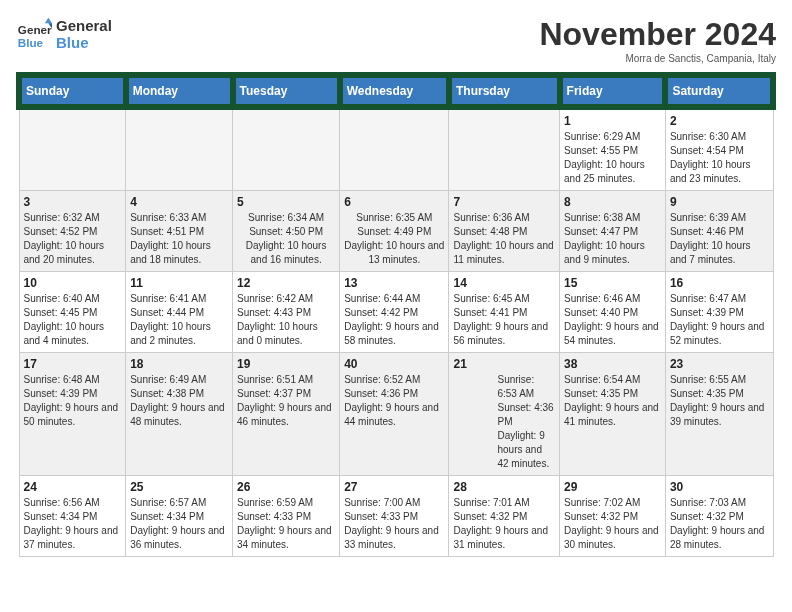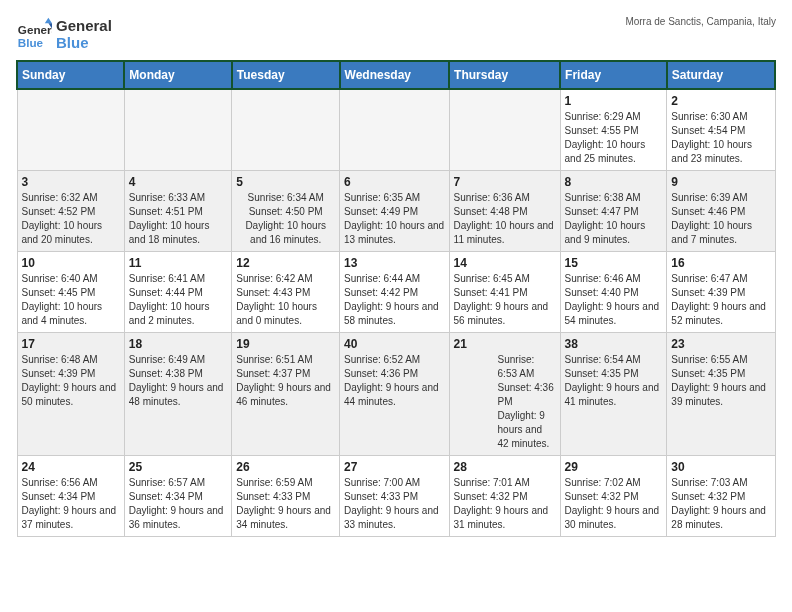--- a/index.html
+++ b/index.html
@@ -41,21 +41,21 @@
       width: 100%;
       border-collapse: collapse;
       font-size: 11px;
     }
     .calendar th {
       background: #3a7abf;
       color: #fff;
       padding: 6px 4px;
       text-align: left;
       font-size: 12px;
-      border: 2px solid #14532d;
+      border: 6px solid #14532d;
     }
     .calendar td {
       border: 1px solid #ccc;
       vertical-align: top;
       padding: 4px;
       width: 113px;
       min-height: 80px;
       background: #fff;
     }
     .calendar td.empty {
@@ -86,20 +86,21 @@
       <text x="2" y="34" font-size="13" font-weight="bold" fill="#4a90d9">Blue</text>
       <polygon points="32,8 40,8 36,2" fill="#4a90d9"></polygon>
       <polygon points="36,8 40,14 40,8" fill="#2a5a9f"></polygon>
     </svg>
     <div>
       <div style="font-size:15px;font-weight:bold;color:#333;">General</div>
       <div style="font-size:15px;font-weight:bold;color:#4a90d9;">Blue</div>
     </div>
   </div>
   <div class="title-area">
+    <div class="month-title">November 2024</div>
     <div class="location">Morra de Sanctis, Campania, Italy</div>
   </div>
 </div>
 
 <table class="calendar">
   <thead>
     <tr>
     <th>Sunday</th>
         <th>Monday</th>
         <th>Tuesday</th>
@@ -143,21 +144,21 @@
 Daylight: 10 hours and 18 minutes.</div>
         </td>
         <td>
           <div class="day-num">5</div>
           <div class="day-info" style="white-space: pre-line; text-align: center;">Sunrise: 6:34 AM
 Sunset: 4:50 PM
 Daylight: 10 hours and 16 minutes.</div>
         </td>
         <td>
           <div class="day-num">6</div>
-          <div class="day-info" style="white-space: pre-line;">Sunrise: 6:35 AM
+          <div class="day-info" style="white-space: pre-line; text-align: center;">Sunrise: 6:35 AM
 Sunset: 4:49 PM
 Daylight: 10 hours and 13 minutes.</div>
         </td>
         <td>
           <div class="day-num">7</div>
           <div class="day-info" style="white-space: pre-line;">Sunrise: 6:36 AM
 Sunset: 4:48 PM
 Daylight: 10 hours and 11 minutes.</div>
         </td>
         <td>

